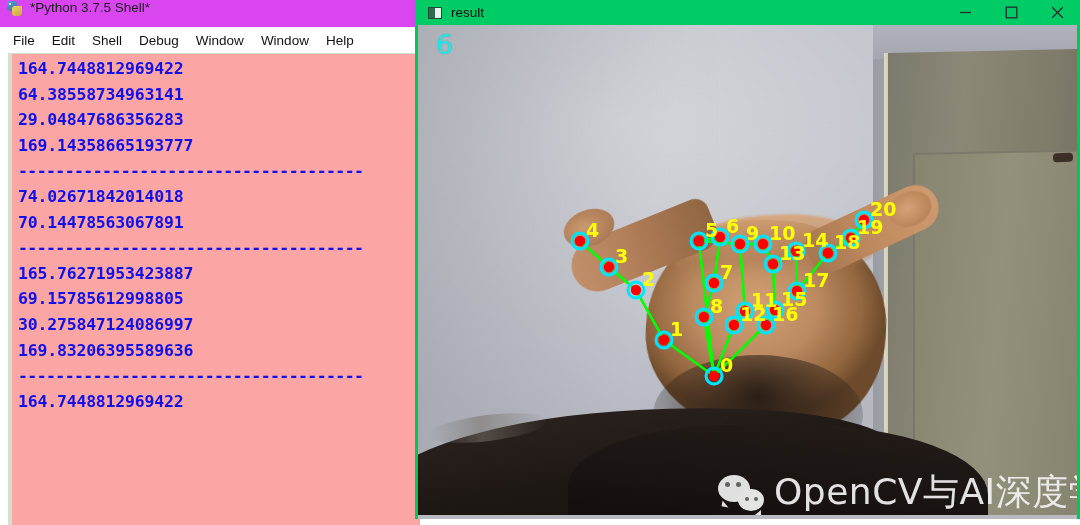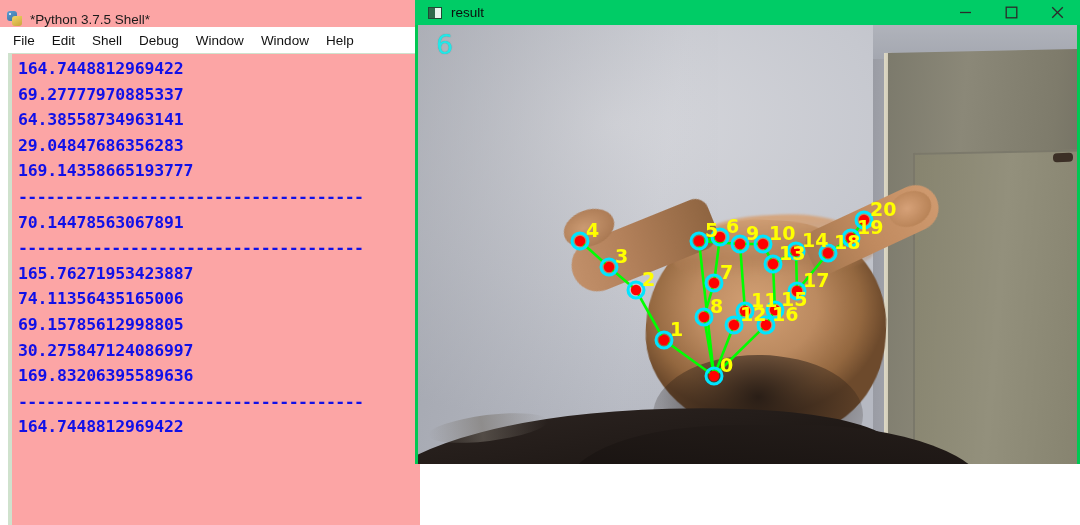--- a/index.html
+++ b/index.html
@@ -14,22 +14,22 @@
   
   #idle-window {
     position: absolute; left: 0; top: 0;
     width: 420px; height: 525px;
     background: #ffffff;
     overflow: hidden;
   }
   #idle-titlebar {
     position: absolute; left: 0; top: 0;
     width: 420px; height: 27px;
-    background: #fca5a5;
-    display: flex; align-items: flex-end;
+    background: #d946ef;
+    display: flex; align-items: flex-start;
     padding-left: 6px;
   }
   #idle-app-icon {
     width: 17px; height: 17px;
     position: relative;
     margin-right: 7px;
     flex: 0 0 auto;
   }
   #idle-app-icon .pysnake-a {
     position: absolute; left: 1px; top: 1px;
@@ -85,21 +85,21 @@
     color: #1010e8;
     font-weight: 700;
     white-space: pre;
     letter-spacing: -0.2px;
   }
   .console-line.sep { letter-spacing: -0.6px; }
 
   
   #result-window {
     position: absolute; left: 415px; top: 0;
-    width: 665px; height: 464px;
+    width: 665px; height: 519px;
     background: #00c853;
     overflow: hidden;
     padding-left: 36px;
   }
   #result-titlebar {
     position: absolute; left: 0; top: 0;
     width: 665px; height: 25px;
     background: #00cc66;
     display: flex; align-items: center;
   }
@@ -337,29 +337,28 @@
       <div class="menu-item">Edit</div>
       <div class="menu-item">Shell</div>
       <div class="menu-item">Debug</div>
       <div class="menu-item">Window</div>
       <div class="menu-item">Window</div>
       <div class="menu-item">Help</div>
     </div>
 
     <div id="idle-textarea">
       <div class="console-line">164.7448812969422</div>
-      <div class="console-line">69.27777970885337</div>
       <div class="console-line">64.38558734963141</div>
       <div class="console-line">29.04847686356283</div>
       <div class="console-line">169.14358665193777</div>
       <div class="console-line sep">-------------------------------------</div>
+      <div class="console-line">74.02671842014018</div>
       <div class="console-line">70.14478563067891</div>
       <div class="console-line sep">-------------------------------------</div>
       <div class="console-line">165.76271953423887</div>
-      <div class="console-line">74.11356435165006</div>
       <div class="console-line">69.15785612998805</div>
       <div class="console-line">30.275847124086997</div>
       <div class="console-line">169.83206395589636</div>
       <div class="console-line sep">-------------------------------------</div>
       <div class="console-line">164.7448812969422</div>
 
     </div>
   </div>
 
   <div id="result-window">

